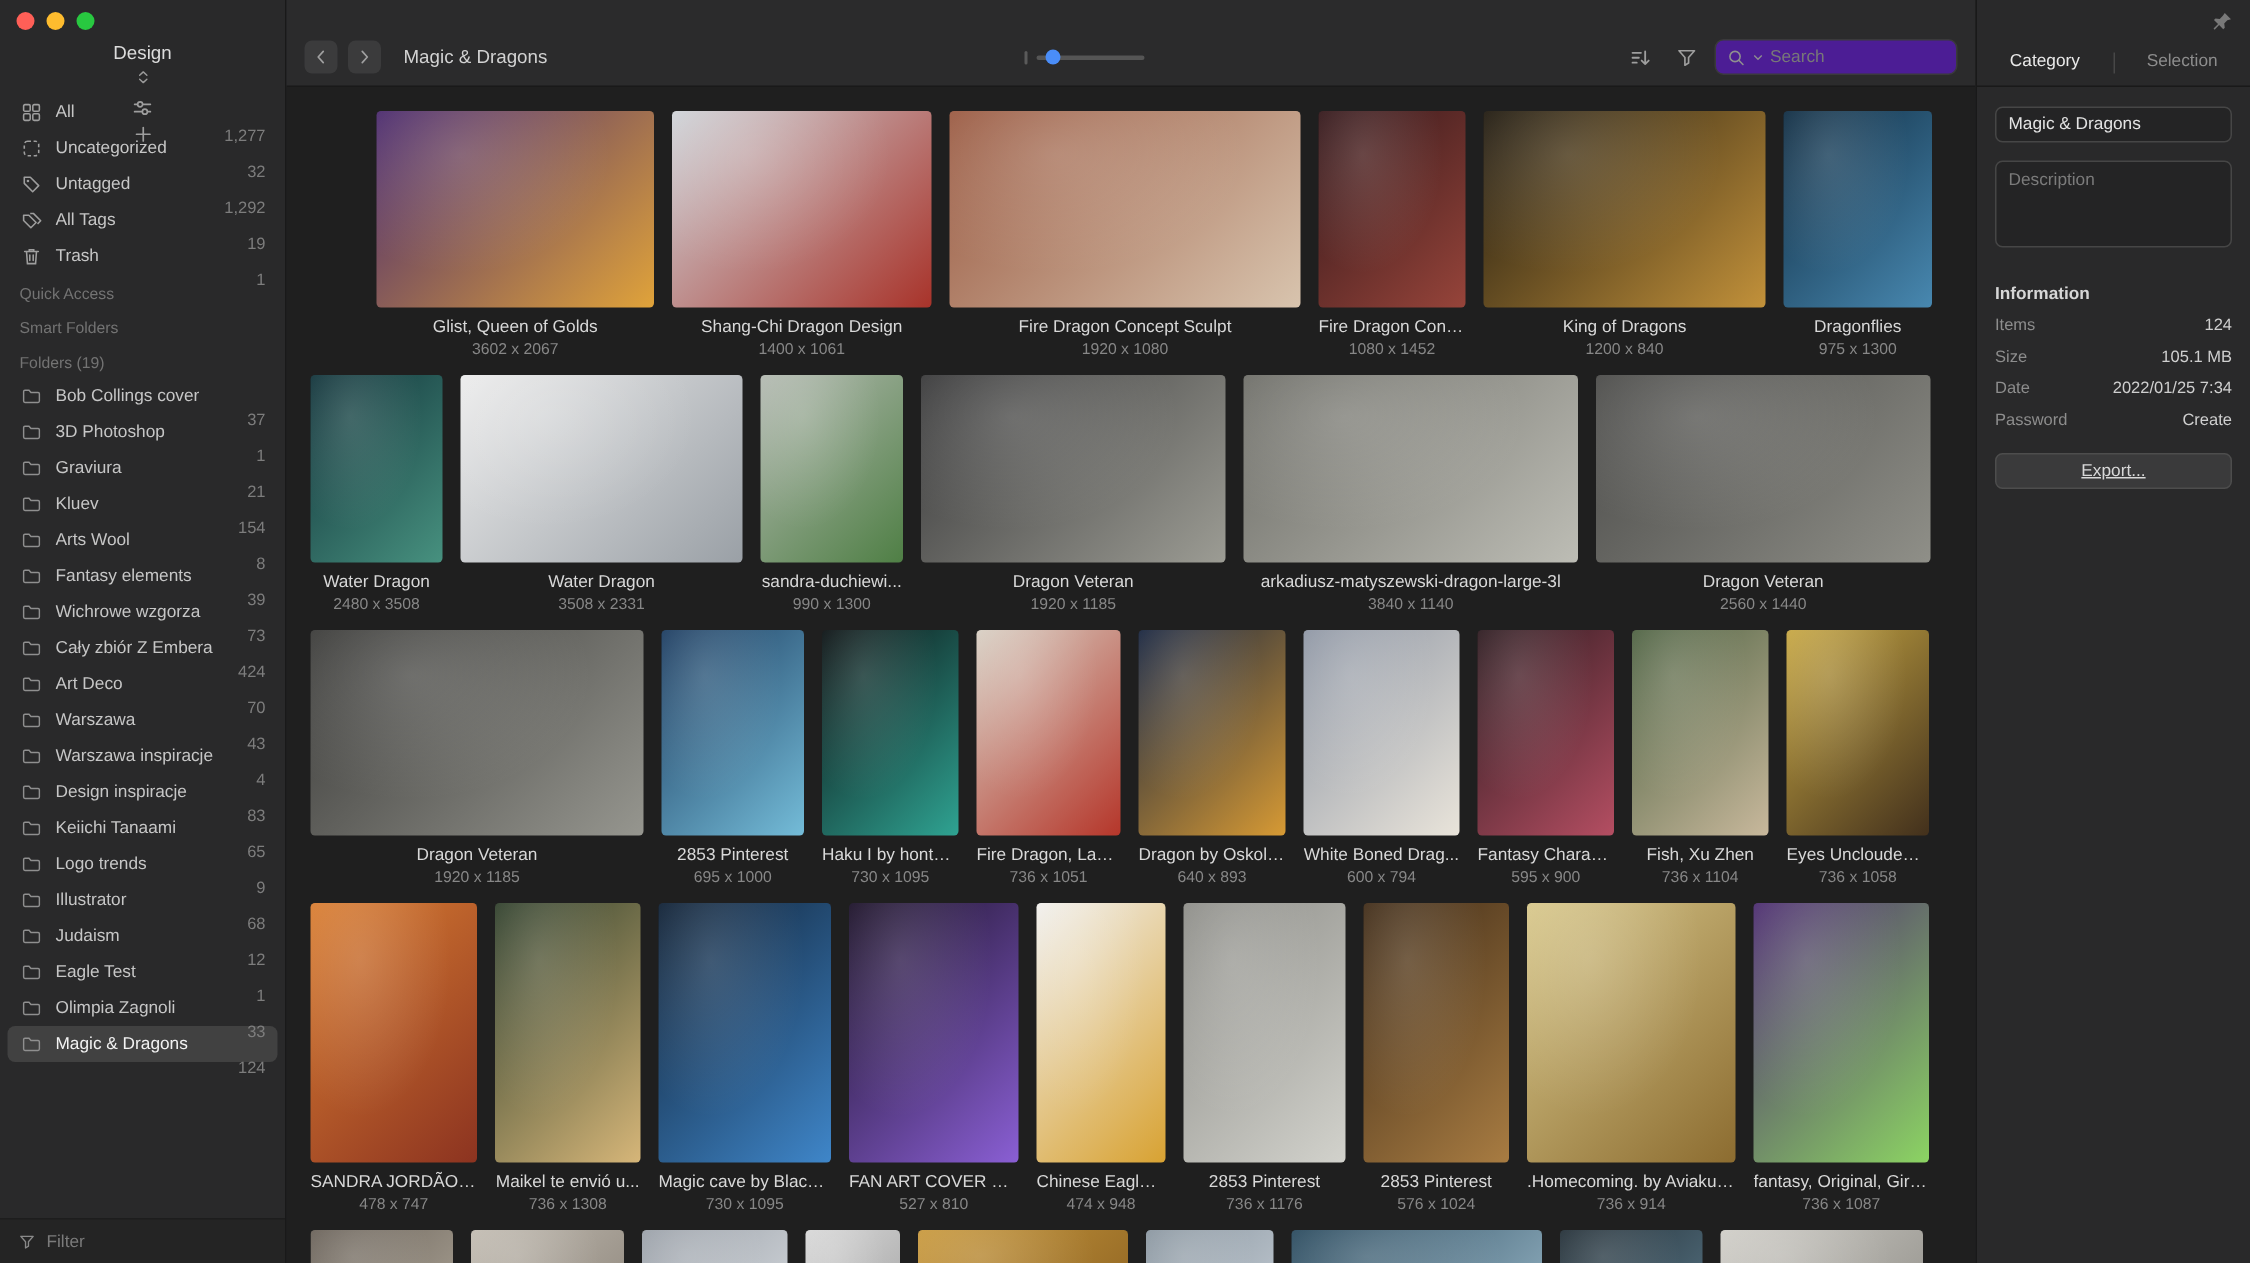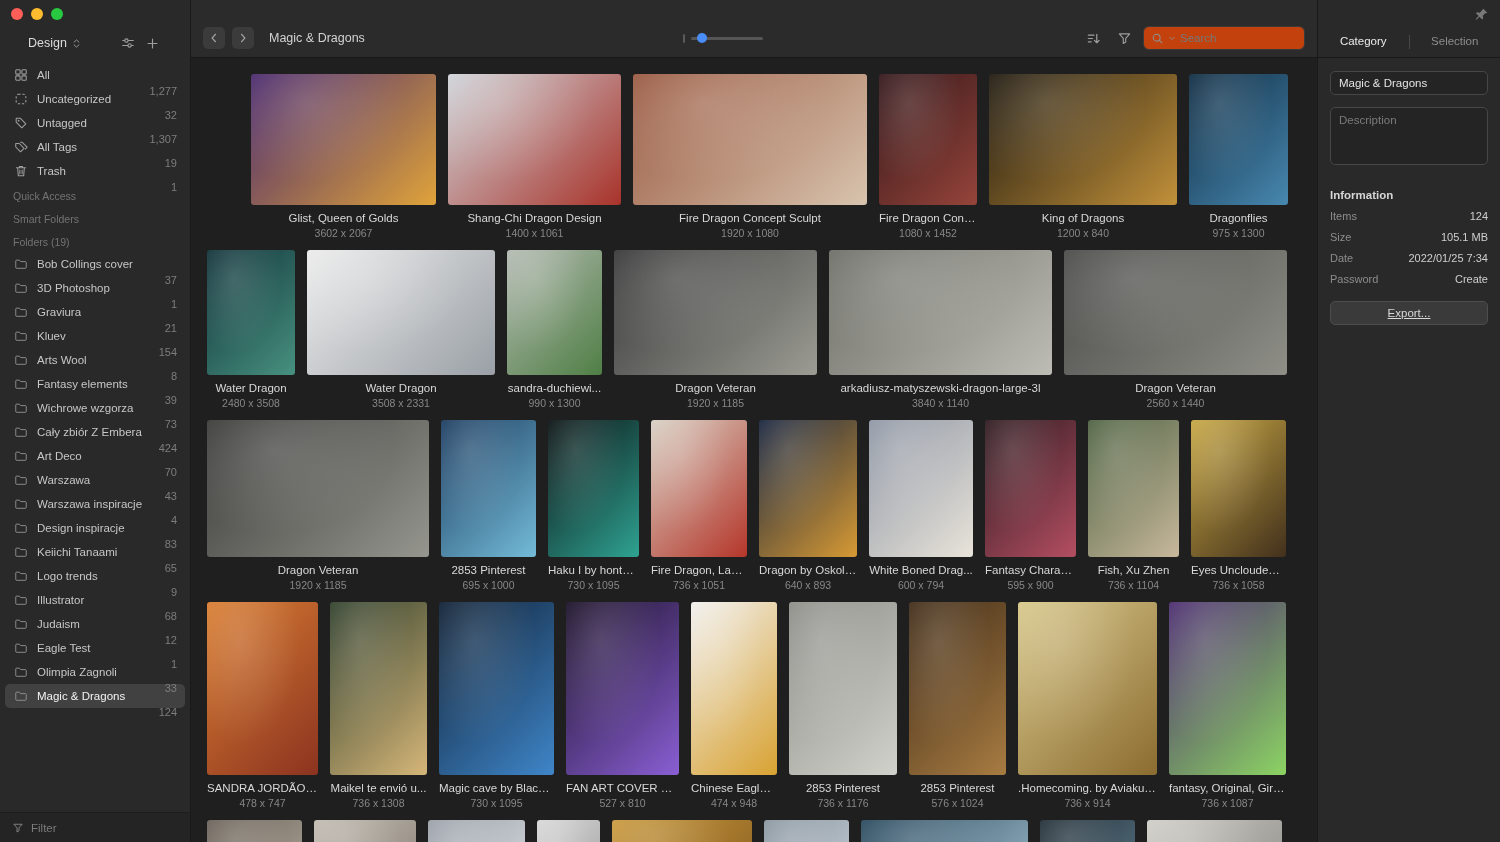--- a/index.html
+++ b/index.html
@@ -5,21 +5,21 @@
 *{margin:0;padding:0;box-sizing:border-box;font-family:"Liberation Sans",sans-serif;}
 html,body{width:1500px;height:842px;overflow:hidden;background:#1f1f1f;}
 button{background:none;border:none;cursor:pointer;}
 input,textarea{outline:none;}
 .app{display:flex;height:100%;}
 
 
 .sidebar{width:191px;min-width:191px;background:#29292a;border-right:1px solid #191919;display:flex;flex-direction:column;}
 .traffic{height:28px;display:flex;align-items:center;gap:8px;padding-left:11px;}
 .light{width:12px;height:12px;border-radius:50%;}
-.side-head{height:30px;display:flex;align-items:center;padding:0 28px;gap:4px;}
+.side-head{height:30px;display:flex;align-items:center;padding:0 28px;gap:4px;flex-direction:column;}
 .lib-name{color:#dcdcdc;font-size:12.5px;}
 .grow{flex:1;}
 .headbtn{width:20px;height:20px;display:flex;align-items:center;justify-content:center;border-radius:4px;}
 .side-list{flex:1;overflow:hidden;padding-top:5px;}
 .srow{height:24px;display:flex;align-items:center;gap:8px;padding:0 8px;margin:0 5px;border-radius:5px;color:#c6c6c6;font-size:11.5px;cursor:default;}
 .srow .ic{width:16px;}
 .srow .lbl{white-space:nowrap;overflow:hidden;text-overflow:ellipsis;flex:1;}
 .srow .cnt{color:#7d7d7d;font-size:11px;margin-top:32px;}
 .srow.sel{background:#414141;color:#f2f2f2;}
 .sec{height:20px;display:flex;align-items:center;padding:0 13px;color:#737373;font-size:10.5px;margin-top:3px;}
@@ -31,21 +31,21 @@
 .main{flex:1;display:flex;flex-direction:column;min-width:0;background:#1f1f1f;}
 .main-head{height:58px;background:#2b2b2c;border-bottom:1px solid #191919;display:flex;align-items:flex-end;padding:0 12px 7px;}
 .tb{display:flex;align-items:center;width:100%;gap:7px;}
 .navbtn{width:22px;height:22px;background:#3b3b3c;border-radius:5px;display:flex;align-items:center;justify-content:center;}
 .tb-title{color:#d2d2d2;font-size:12.5px;margin-left:8px;white-space:nowrap;}
 .slider{display:flex;align-items:center;gap:6px;}
 .sl-tick{width:2px;height:9px;background:#5a5a5a;border-radius:1px;}
 .sl-track{width:72px;height:3px;background:#555;border-radius:2px;position:relative;}
 .sl-thumb{position:absolute;left:6px;top:50%;transform:translateY(-50%);width:10px;height:10px;border-radius:50%;background:#4a8df8;}
 .tbicon{width:24px;height:24px;display:flex;align-items:center;justify-content:center;border-radius:5px;}
-.search{width:162px;height:24px;background:#c2410c;border:1px solid #3a3a3b;border-radius:6px;display:flex;align-items:center;gap:4px;padding:0 7px;}
+.search{width:162px;height:24px;background:#4c1d95;border:1px solid #3a3a3b;border-radius:6px;display:flex;align-items:center;gap:4px;padding:0 7px;}
 .search input{flex:1;min-width:0;background:transparent;border:none;color:#ddd;font-size:11.5px;}
 .search input::placeholder{color:#787878;}
 .content{flex:1;overflow:hidden;padding:16px 26px 0 16px;}
 .grid-row{display:flex;gap:12px;margin-bottom:10px;}
 .cell{flex:none;display:flex;flex-direction:column;min-width:0;}
 .thumb{width:100%;border-radius:3px;position:relative;overflow:hidden;}
 .thumb::after{content:"";position:absolute;inset:0;background:radial-gradient(ellipse at 30% 22%, rgba(255,255,255,.16), rgba(255,255,255,0) 55%);}
 .cap{margin-top:6px;text-align:center;min-width:0;}
 .cap .t{color:#d8d8d8;font-size:11.5px;line-height:14px;white-space:nowrap;overflow:hidden;text-overflow:ellipsis;}
 .cap .d{color:#878787;font-size:10.5px;line-height:13px;margin-top:2px;}
@@ -135,21 +135,21 @@
             <span class="cnt">32</span>
           </div>
           <div class="srow">
             <span class="ic">
               <svg width="14" height="14" viewBox="0 0 16 16">
                 <path d="M2.5 2.5h4.6l6.4 6.4-4.6 4.6-6.4-6.4z" fill="none" stroke="#9e9e9e" stroke-width="1.2" stroke-linejoin="round"></path>
                 <circle cx="5.3" cy="5.3" r="1" fill="#9e9e9e"></circle>
               </svg>
             </span>
             <span class="lbl">Untagged</span>
-            <span class="cnt">1,307</span>
+            <span class="cnt">1,292</span>
           </div>
           <div class="srow">
             <span class="ic">
               <svg width="14" height="14" viewBox="0 0 16 16">
                 <path d="M2 4h4l5.5 5.5-4 4L2 8z" fill="none" stroke="#9e9e9e" stroke-width="1.2" stroke-linejoin="round"></path>
                 <path d="M7 2.6h2.4L15 8.2l-2.4 2.4" fill="none" stroke="#9e9e9e" stroke-width="1.2" stroke-linejoin="round"></path>
               </svg>
             </span>
             <span class="lbl">All Tags</span>
             <span class="cnt">19</span>

